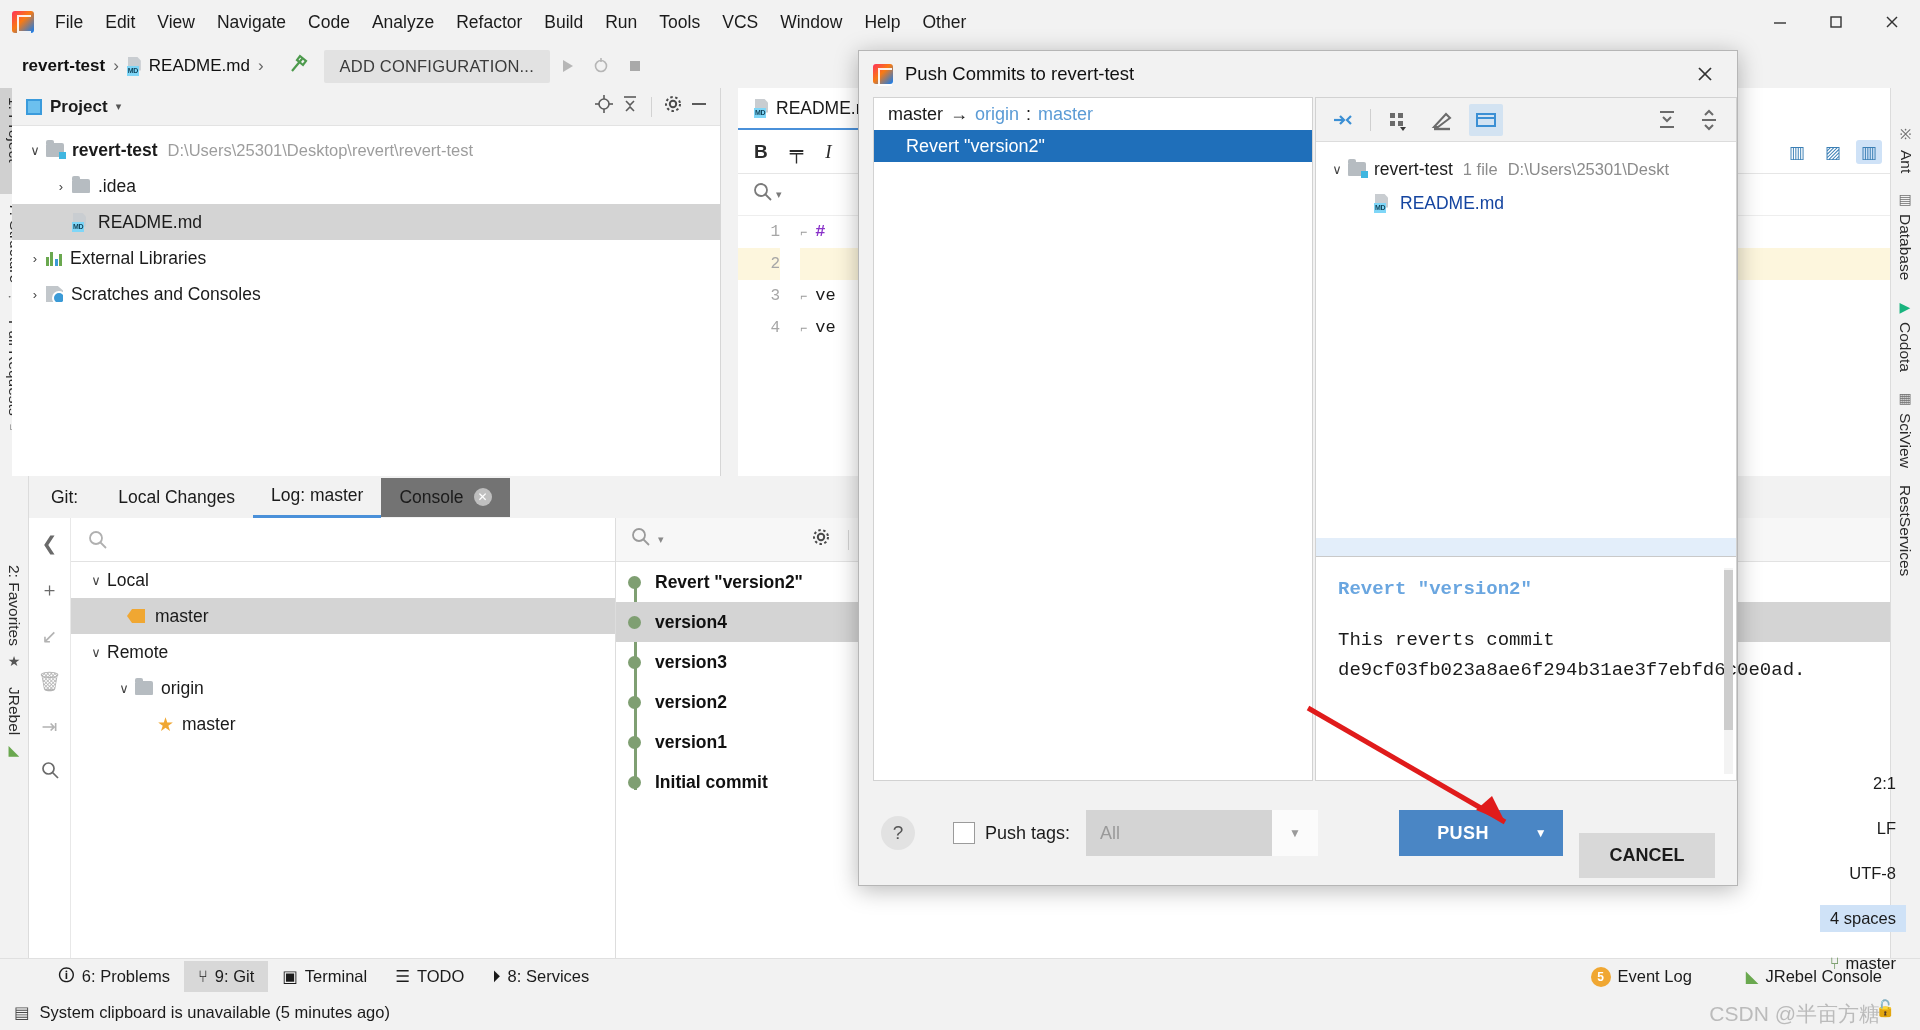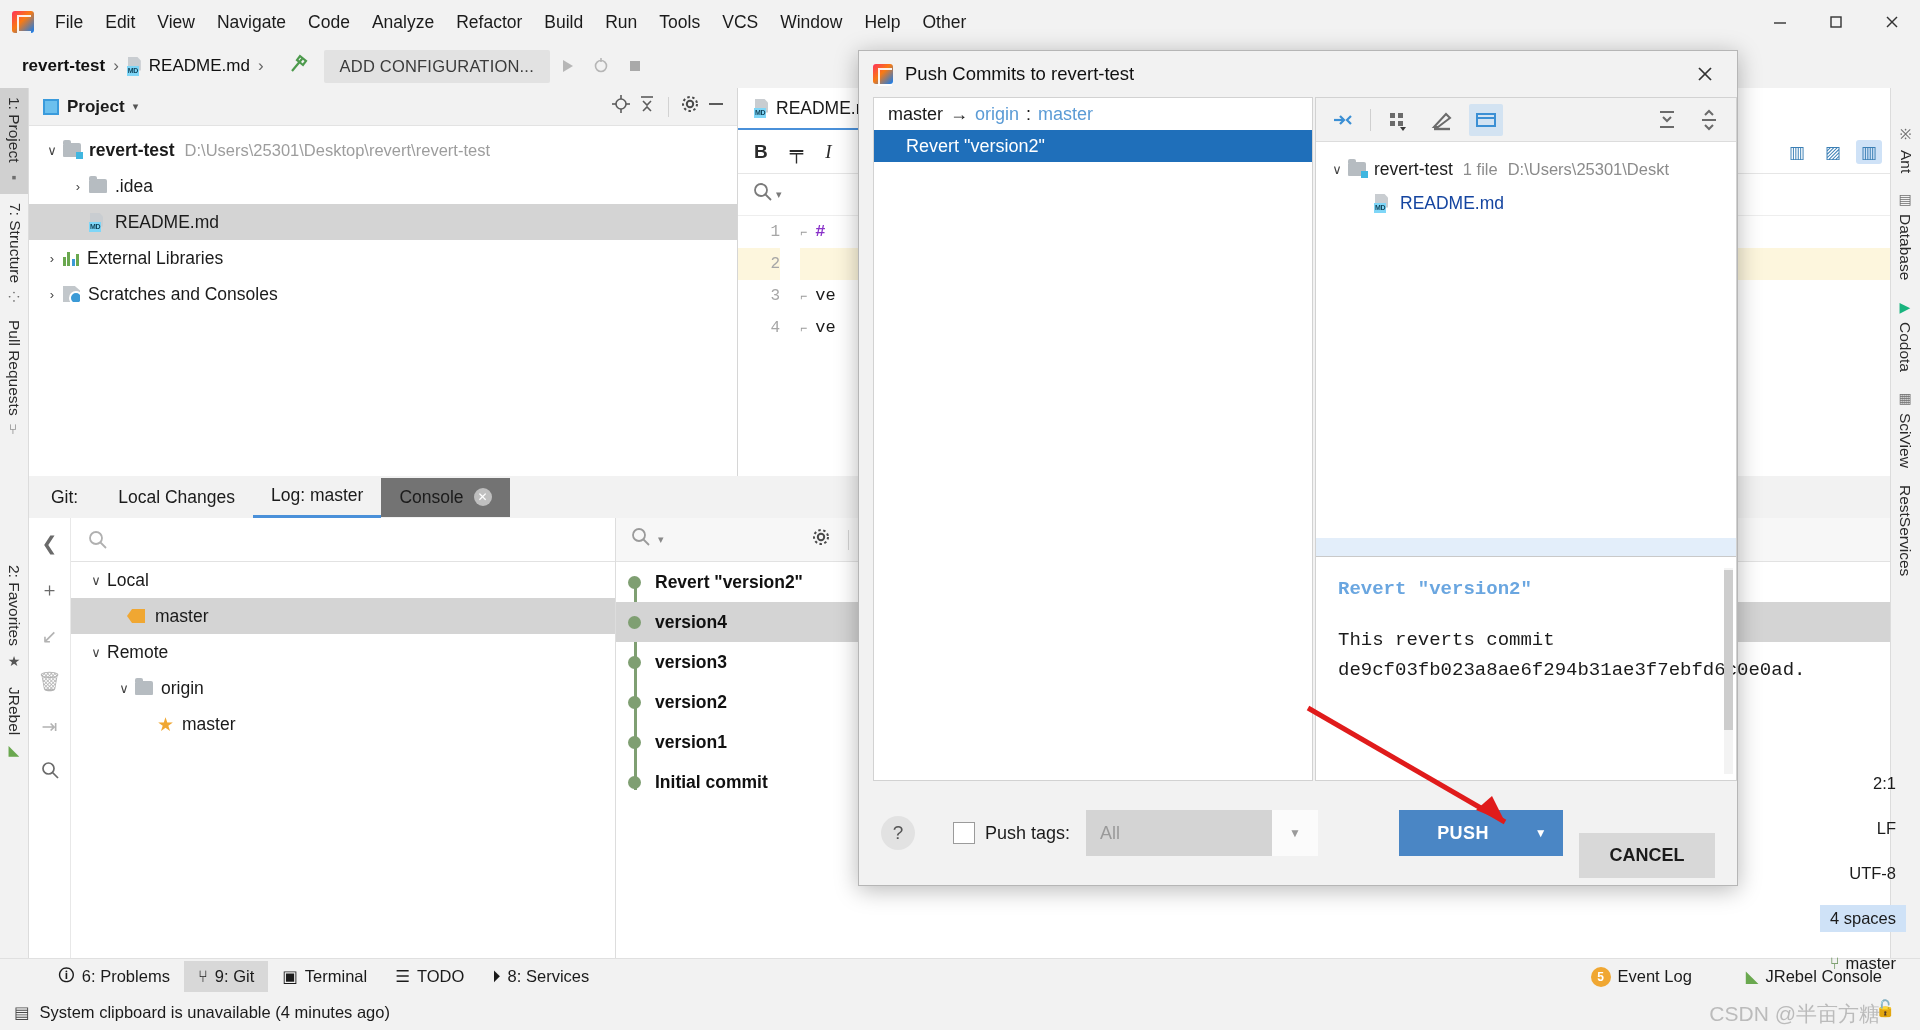--- a/index.html
+++ b/index.html
@@ -86,21 +86,21 @@
   }
   .vtab.active { background: #d0d0d0; }
   .vtab .g { font-size: 14px; color: #6e6e6e; }
   .rightstrip {
     position: absolute; right: 0; top: 88px; width: 30px; bottom: 72px;
     background: #f2f2f2; border-left: 1px solid #dcdcdc;
   }
 
   
   .project-panel {
-    position: absolute; left: 29px; top: 88px; width: 709px; height: 388px;
+    position: absolute; left: 12px; top: 88px; width: 709px; height: 388px;
     background: #fff; border-right: 1px solid #d6d6d6;
   }
   .panel-head {
     height: 38px; background: #f2f2f2; display: flex; align-items: center;
     padding: 0 10px 0 14px; border-bottom: 1px solid #e3e3e3;
   }
   .panel-title { font-size: 17px; font-weight: bold; color: #1b1b1b; margin-left: 8px; }
   .sq-ico { width: 16px; height: 16px; border: 2px solid #3a9bdc; background: #6cc0ee; }
   .caret-dn { margin-left: 8px; color: #555; font-size: 11px; }
   .panel-head-actions { margin-left: auto; display: flex; align-items: center; gap: 4px; color: #5c5c5c; }
@@ -814,21 +814,21 @@
       </div>
       <div class="twitem">
         <span style="color:#6aa84f">◣</span>
         <span>JRebel Console</span>
       </div>
     </div>
   </div>
 
   <div class="statusbar">
     <span style="margin-right:10px;color:#4a4a4a">▤</span>
-    <span>System clipboard is unavailable (4 minutes ago)</span>
+    <span>System clipboard is unavailable (5 minutes ago)</span>
     <span class="sb-right">
       <span class="sb-chip">2:1</span>
       <span class="sb-chip">LF</span>
       <span class="sb-chip">UTF-8</span>
       <span class="sb-chip hl">4 spaces</span>
       <span class="sb-chip" style="display:flex;align-items:center;gap:6px">
         <span style="color:#5f8b4e">⑂</span>
         <span>master</span>
       </span>
       <span class="sb-chip">🔓</span>

